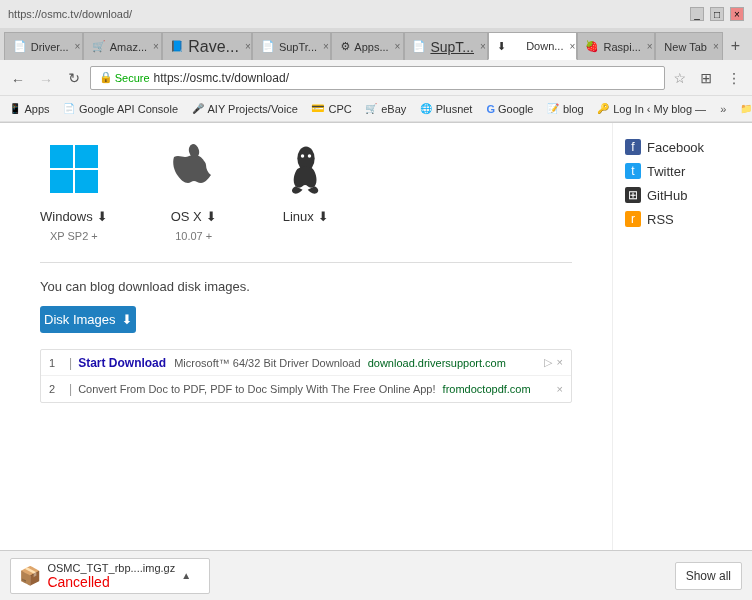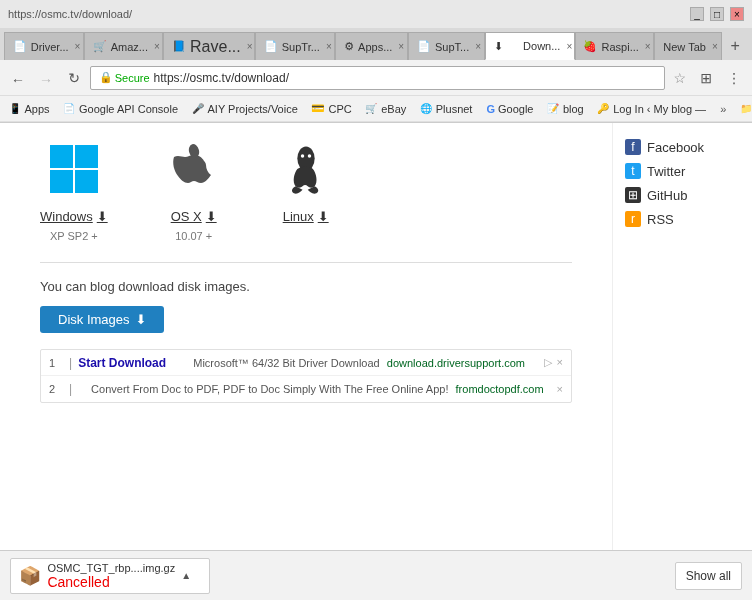--- a/index.html
+++ b/index.html
@@ -31,36 +31,36 @@
     .bk-icon { font-size: 10px; }
     .bk-more { color: #555; }
 
     
     .page-content { display: flex; height: calc(600px - 122px - 50px); overflow: hidden; }
     .main-content { flex: 1; padding: 20px 40px; background: #fff; overflow-y: auto; }
 
     .os-icons { display: flex; gap: 60px; align-items: flex-start; margin-bottom: 20px; }
     .os-item { display: flex; flex-direction: column; align-items: center; gap: 6px; }
     .os-icon { font-size: 52px; line-height: 1; }
-    .os-label { font-size: 13px; color: #333; display: flex; align-items: flex-start; gap: 4px; text-decoration: underline; }
+    .os-label { font-size: 13px; color: #333; display: flex; align-items: flex-start; gap: 4px; }
     .os-sublabel { font-size: 11px; color: #777; text-align: center; }
 
     .divider { border: none; border-top: 1px solid #ddd; margin: 10px 0 16px 0; }
 
     .also-text { font-size: 13px; color: #444; margin-bottom: 12px; }
 
-    .disk-btn { display: inline-flex; align-items: center; gap: 6px; background: #2080c0; color: #fff; border: none; padding: 6px 18px; border-radius: 3px; font-size: 13px; cursor: pointer; margin-bottom: 16px; }
+    .disk-btn { display: inline-flex; align-items: center; gap: 6px; background: #2080c0; color: #fff; border: none; padding: 6px 4px; border-radius: 3px; font-size: 13px; cursor: pointer; margin-bottom: 16px; }
 
     .ad-banner { border: 1px solid #e0e0e0; border-radius: 2px; margin-bottom: 4px; }
     .ad-row { display: flex; align-items: center; padding: 4px 8px; min-height: 26px; font-size: 12px; color: #333; border-bottom: 1px solid #f0f0f0; }
     .ad-row:last-child { border-bottom: none; }
     .ad-num { color: #555; font-size: 11px; margin-right: 4px; min-width: 16px; }
     .ad-separator { color: #999; margin-right: 6px; }
     .ad-title { color: #1a0dab; font-weight: bold; margin-right: 8px; cursor: pointer; }
-    .ad-body { color: #555; font-size: 11px; flex: 1; text-align: center; }
+    .ad-body { color: #555; font-size: 11px; flex: 1; }
     .ad-domain { color: #006621; font-size: 11px; margin-left: 4px; }
     .ad-icons { display: flex; gap: 4px; margin-left: auto; }
     .ad-icon-btn { font-size: 11px; color: #aaa; cursor: pointer; }
 
     
     .social-sidebar { width: 140px; background: #fff; border-left: 1px solid #eee; padding: 12px; position: relative; }
     .social-item { display: flex; align-items: center; gap: 6px; padding: 4px 0; font-size: 13px; cursor: pointer; color: #333; }
     .social-icon { width: 16px; height: 16px; display: flex; align-items: center; justify-content: center; font-size: 12px; border-radius: 2px; }
     .fb-icon { background: #3b5998; color: #fff; }
     .tw-icon { background: #1da1f2; color: #fff; }
@@ -126,21 +126,21 @@
         <span style="font-size:11px;">SupTr...</span>
         <span class="close-x">×</span>
       </div>
     <div class="tab">
         <span>⚙</span>
         <span style="font-size:11px;">Apps...</span>
         <span class="close-x">×</span>
       </div>
     <div class="tab">
         <span>📄</span>
-        <span style="font-size:11px;">SupT...</span>
+        <span style="font-size:14px;text-decoration:underline;">SupT...</span>
         <span class="close-x">×</span>
       </div>
     <div class="tab active">
         <span>⬇</span>
         <span style="font-size:11px;margin-left:16px;">Down...</span>
         <span class="close-x">×</span>
       </div>
     <div class="tab">
         <span>🍓</span>
         <span style="font-size:11px;">Raspi...</span>

